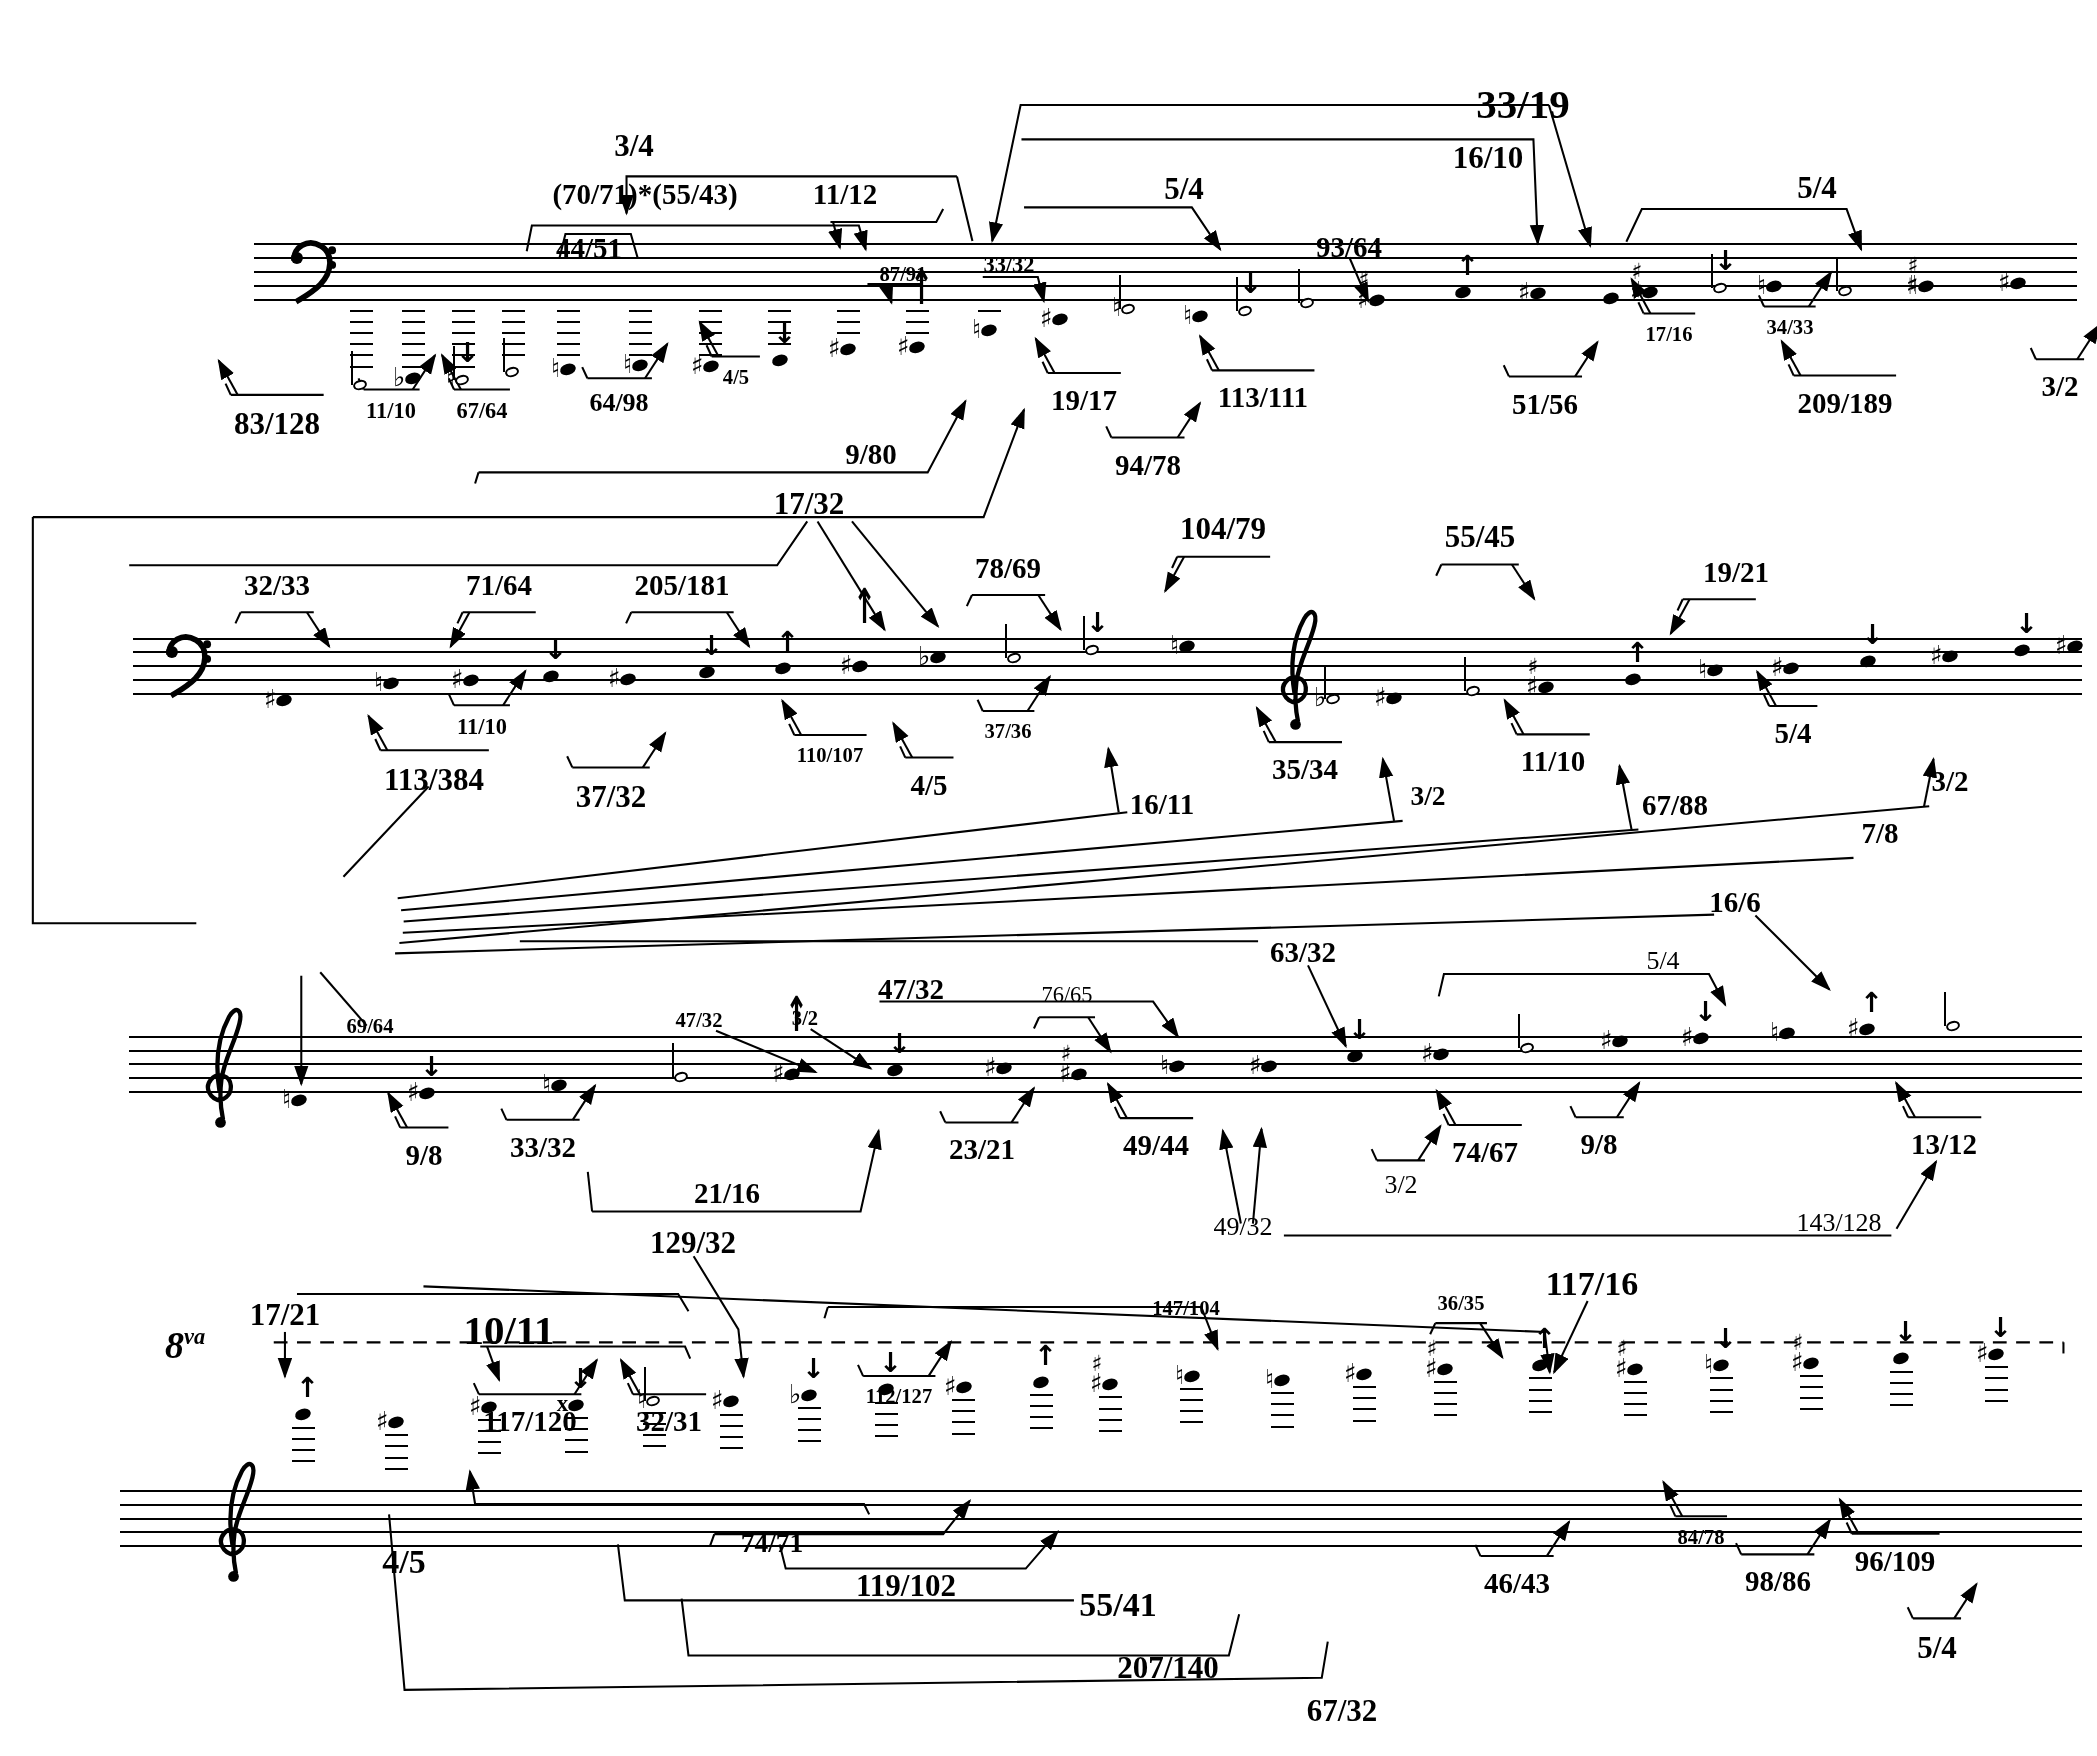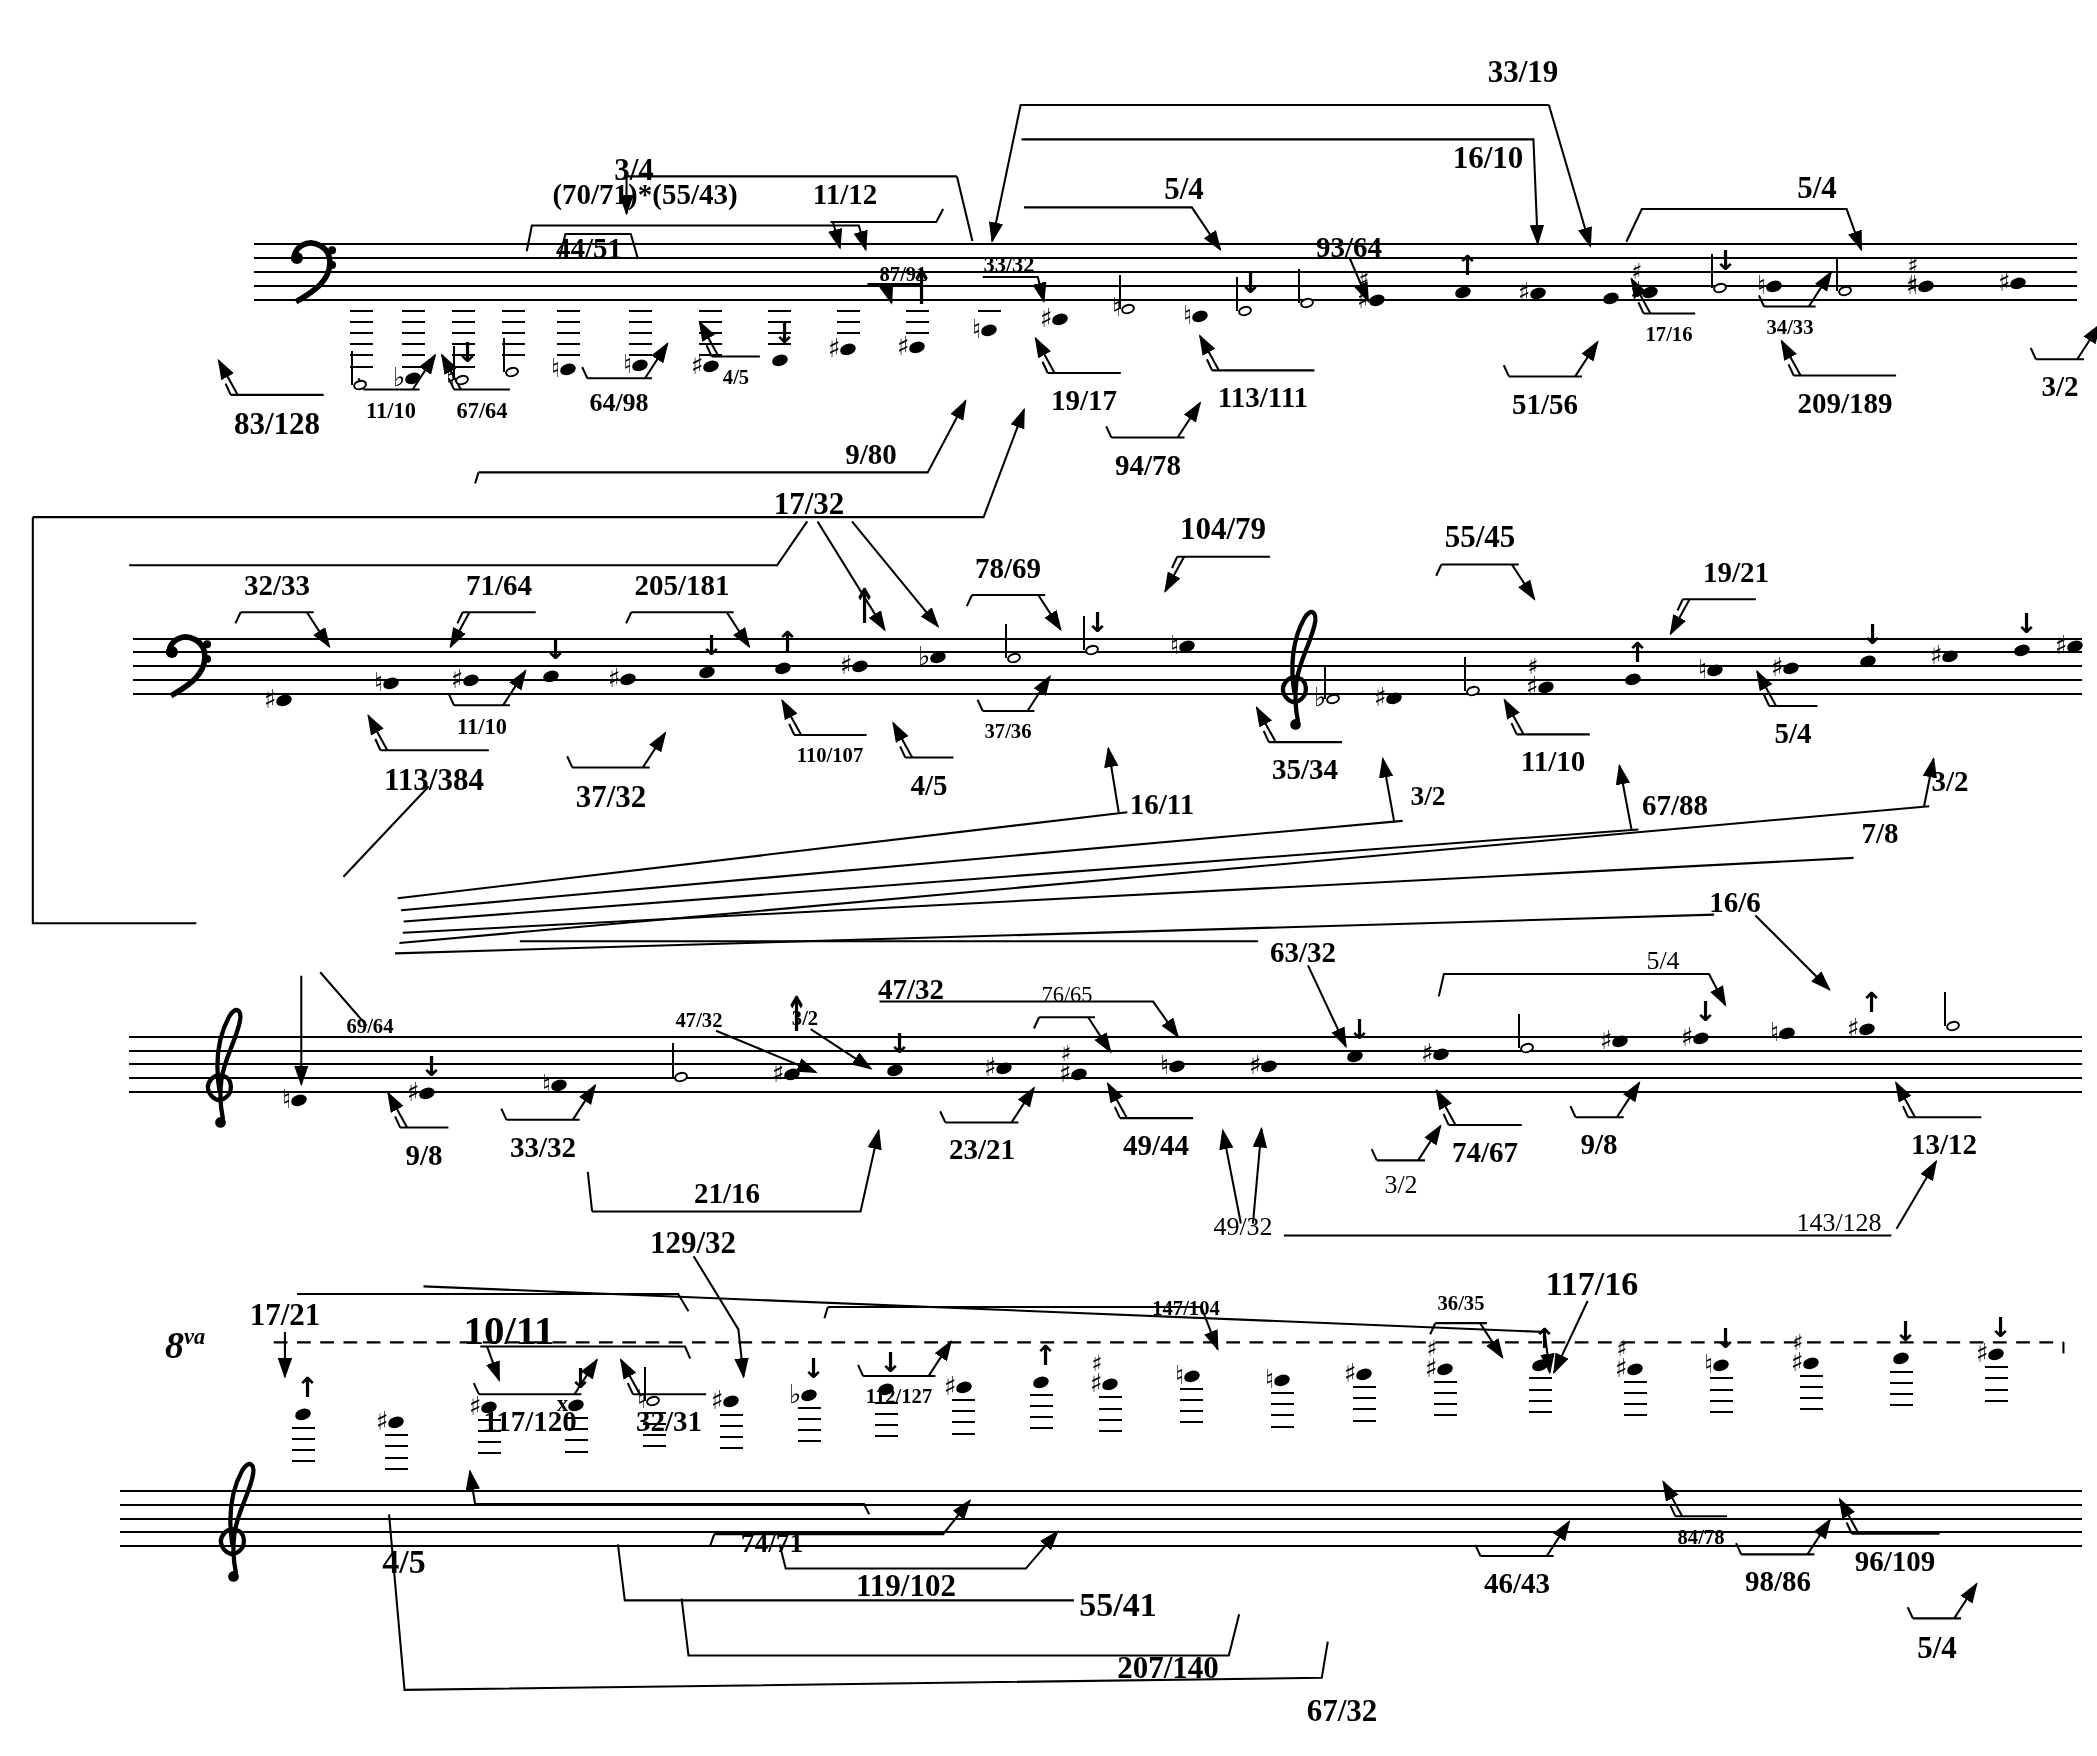--- a/index.html
+++ b/index.html
@@ -429,24 +429,24 @@
       <div class="note" style="left: 1926px; top: 287px;">
         <span class="acc">♮</span>
         <span class="acc">♯</span>
         <span class="acc2">♯</span>
         <span class="head"></span>
       </div>
       <div class="note" style="left: 2018px; top: 284px;">
         <span class="acc">♯</span>
         <span class="head"></span>
       </div>
-      <span class="lbl" style="left: 634px; top: 145px; font-size: 31px; margin-top: 24px;">3/4</span>
+      <span class="lbl" style="left: 634px; top: 145px; font-size: 31px;">3/4</span>
       <span class="lbl" style="left: 645px; top: 194px; font-size: 29px;">(70/71)*(55/43)</span>
       <span class="lbl" style="left: 845px; top: 194px; font-size: 29px;">11/12</span>
-      <span class="lbl" style="left: 1523px; top: 71px; font-size: 31px;">33/19</span>
+      <span class="lbl" style="left: 1523px; top: 104px; font-size: 41px;">33/19</span>
       <span class="lbl" style="left: 1488px; top: 157px; font-size: 31px;">16/10</span>
       <span class="lbl" style="left: 1184px; top: 188px; font-size: 31px;">5/4</span>
       <span class="lbl" style="left: 1349px; top: 247px; font-size: 29px;">93/64</span>
       <span class="lbl" style="left: 1817px; top: 187px; font-size: 31px;">5/4</span>
       <span class="lbl" style="left: 589px; top: 248px; font-size: 29px;">44/51</span>
       <span class="lbl" style="left: 903px; top: 274px; font-size: 20.6px;">87/91</span>
       <span class="lbl" style="left: 1009px; top: 265px; font-size: 22.4px;">33/32</span>
       <span class="lbl" style="left: 277px; top: 423px; font-size: 31px;">83/128</span>
       <span class="lbl" style="left: 391px; top: 411px; font-size: 22.4px;">11/10</span>
       <span class="lbl" style="left: 482px; top: 411px; font-size: 22.4px;">67/64</span>

